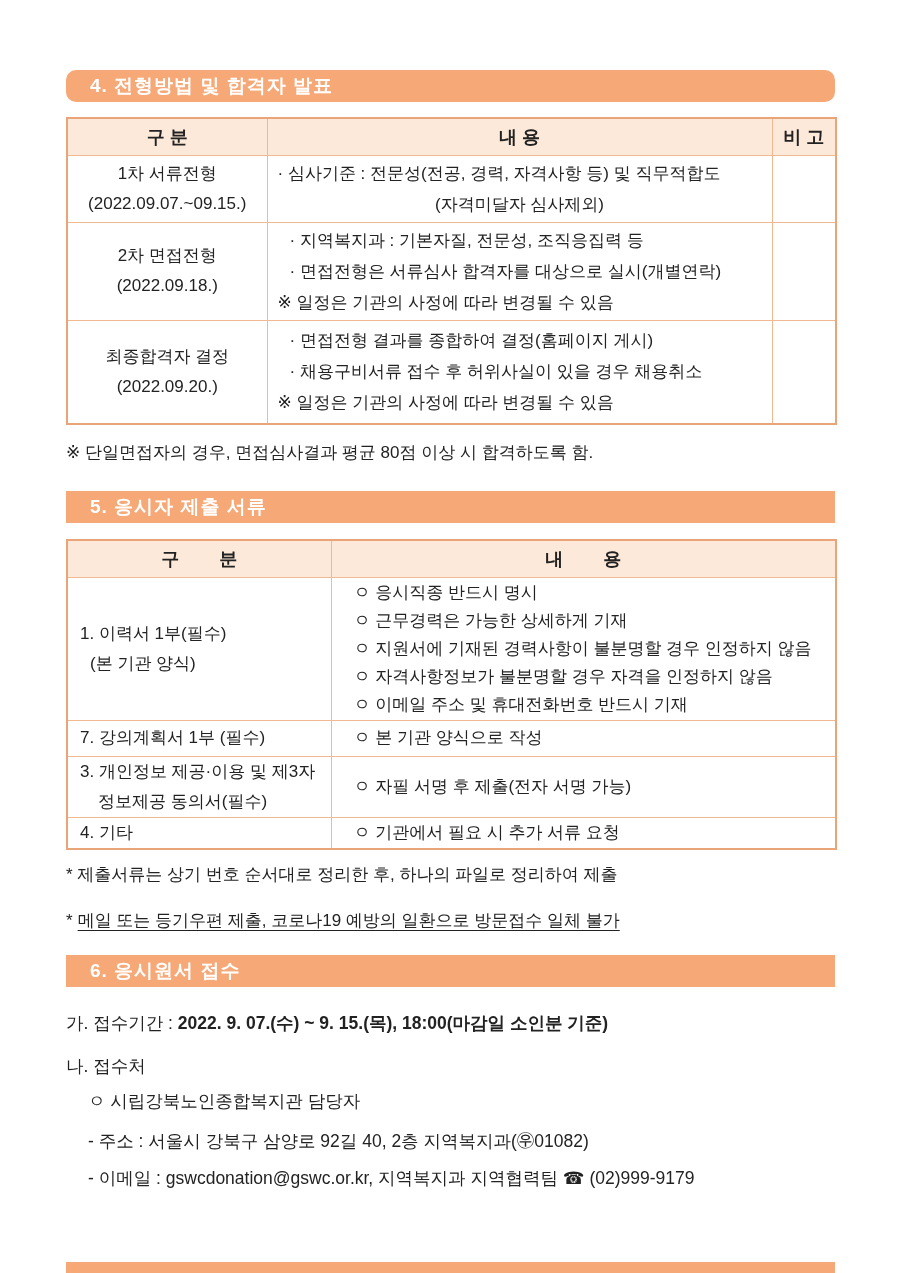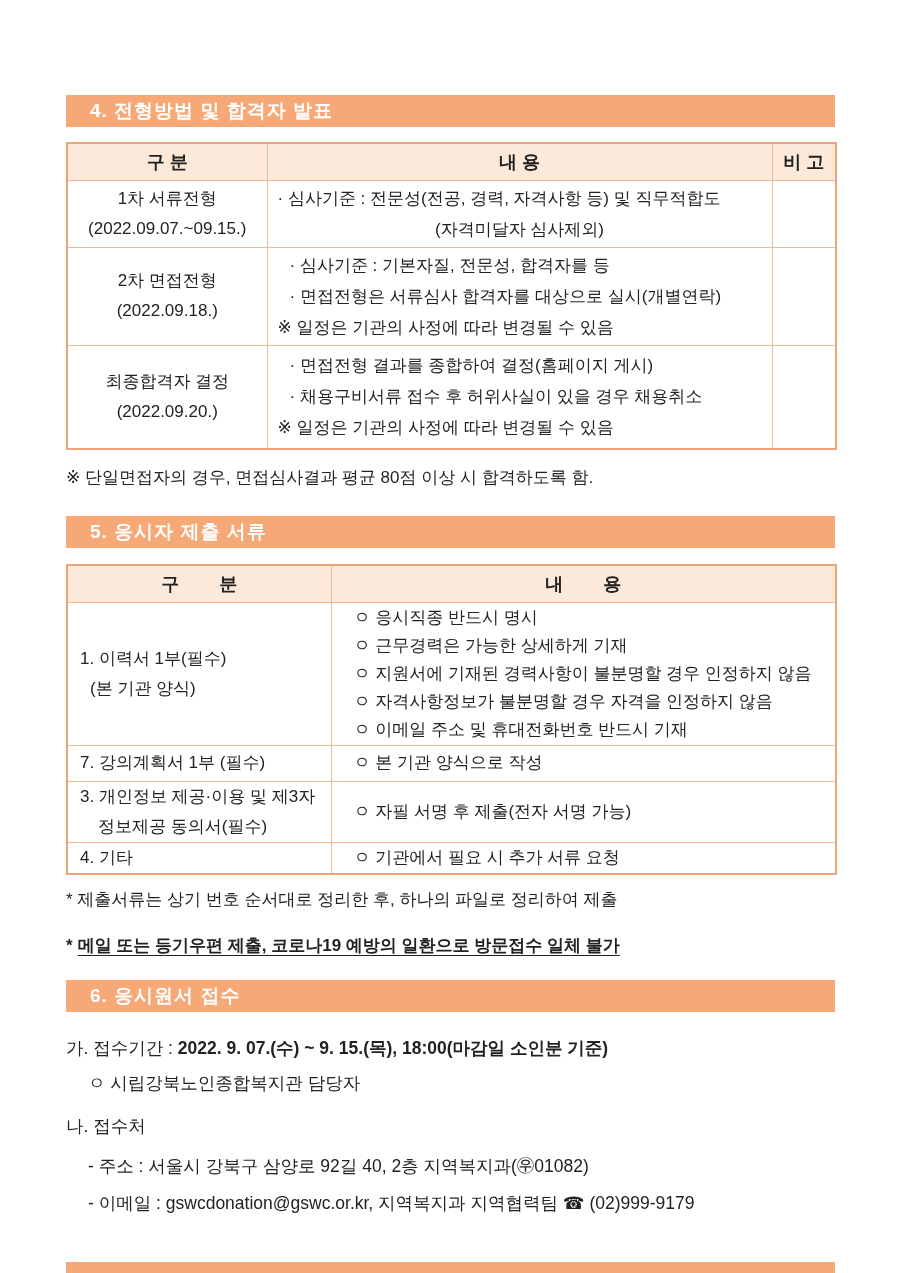--- a/index.html
+++ b/index.html
@@ -22,21 +22,21 @@
   .content{position:absolute;left:66px;width:769px;top:0;}
   .sec-bar{
     background:var(--bar);
     color:#ffffff;
     font-weight:bold;
     font-size:19px;
     height:32px;line-height:32px;
     padding-left:24px;
     letter-spacing:1px;
   }
-  .bar4{margin-top:95px;}
+  .bar4{margin-top:70px;border-radius:10px;}
   .bar5{margin-top:26px;}
   .bar6{margin-top:21px;}
   table{
     border-collapse:collapse;
     width:769px;
     table-layout:fixed;
     font-size:17px;
   }
   .t1{margin-top:15px;}
   .t2{margin-top:16px;}
@@ -65,21 +65,21 @@
   .l0{padding-left:10px;}
   .l1{padding-left:22px;}
   .lc{text-align:center;}
   .t2 .cells div{line-height:28px;}
   .note{
     font-size:17px;
     margin-top:16px;
     line-height:24px;
   }
   .note-star{margin-top:12px;font-size:17px;line-height:26px;}
-  .note-bold{font-weight:bold;margin-top:20px;}
+  .note-bold{font-weight:normal;margin-top:20px;}
   .note-bold .u{text-decoration:underline;text-underline-offset:4px;}
   .b-line{font-size:17.5px;}
   .line-a{margin-top:24px;}
   .line-a .lbl{font-weight:normal;}
   .line-a .val{font-weight:bold;}
   .line-b{margin-top:19px;}
   .indent{padding-left:22px;}
   .line-c{margin-top:11px;}
   .line-d{margin-top:16px;}
   .line-e{margin-top:13px;}
@@ -122,21 +122,21 @@
           <div class="lc">(자격미달자 심사제외)</div>
         </td>
         <td></td>
       </tr>
       <tr style="height:98px;">
         <td class="cat">
           <div>2차 면접전형</div>
           <div>(2022.09.18.)</div>
         </td>
         <td class="cells">
-          <div class="l1">·  심사기준 : 기본자질, 전문성, 합격자를 등</div>
+          <div class="l1">·  지역복지과 : 기본자질, 전문성, 조직응집력 등</div>
           <div class="l1">·  면접전형은 서류심사 합격자를 대상으로 실시(개별연락)</div>
           <div class="l0">※ 일정은 기관의 사정에 따라 변경될 수 있음</div>
         </td>
         <td></td>
       </tr>
       <tr style="height:104px;">
         <td class="cat">
           <div>최종합격자 결정</div>
           <div>(2022.09.20.)</div>
         </td>
@@ -212,21 +212,21 @@
       <span style="margin-right:5px;">*</span><span class="u">메일 또는 등기우편 제출, 코로나19 예방의 일환으로 방문접수 일체 불가</span>
     </div>
 
     <div class="sec-bar bar6">
       <span>6. 응시원서 접수</span>
     </div>
 
     <div class="b-line line-a">
       <span class="lbl">가. 접수기간 : </span><span class="val">2022. 9. 07.(수) ~ 9. 15.(목), 18:00(마감일 소인분 기준)</span>
     </div>
+    <div class="b-line line-b">나. 접수처</div>
     <div class="b-line line-c indent">ㅇ 시립강북노인종합복지관 담당자</div>
-    <div class="b-line line-b">나. 접수처</div>
     <div class="b-line line-d indent">- 주소 : 서울시 강북구 삼양로 92길 40, 2층 지역복지과(㉾01082)</div>
     <div class="b-line line-e indent">- 이메일 : gswcdonation@gswc.or.kr, 지역복지과 지역협력팀 ☎ (02)999-9179</div>
 
   </div>
 
   <div class="bottom-sliver"></div>
 </div>
 
 </body></html>

